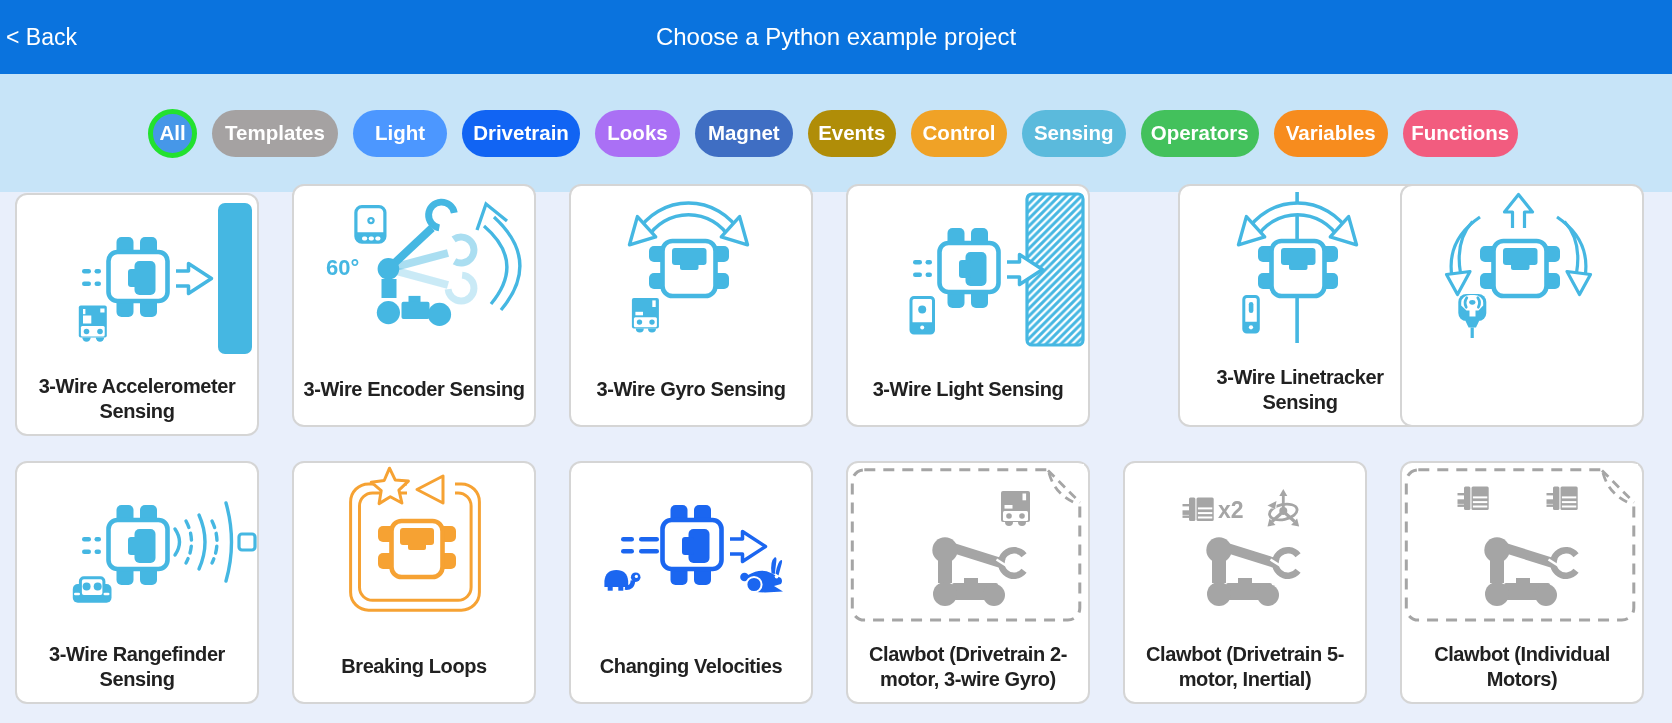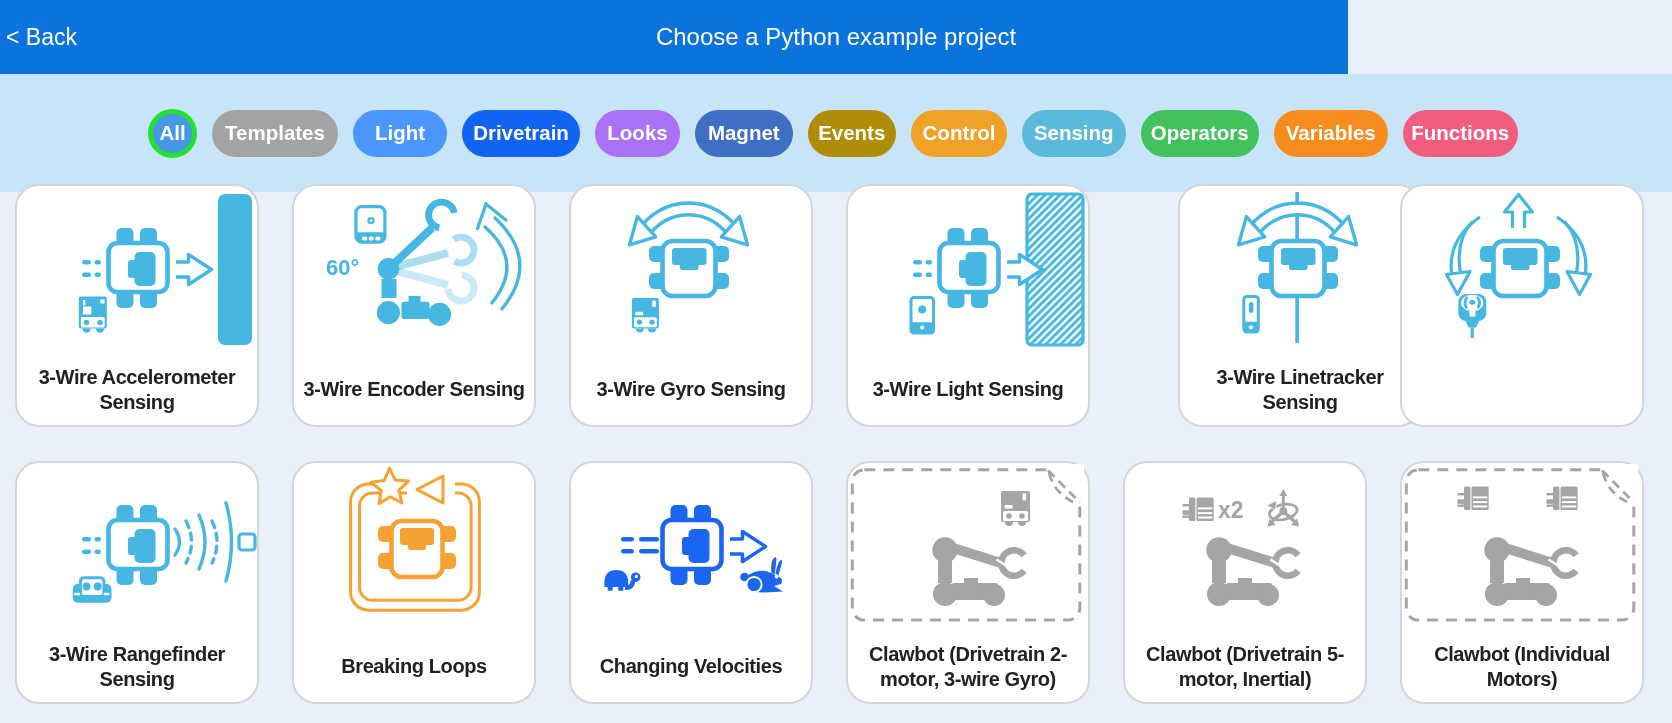--- a/index.html
+++ b/index.html
@@ -1,23 +1,23 @@
 <!DOCTYPE html>
 <html><head>
 <meta charset="utf-8">
 <style>
 * { margin:0; padding:0; box-sizing:border-box; }
 html,body { width:1672px; height:723px; overflow:hidden; font-family:"Liberation Sans", sans-serif; background:#e9effb; }
-.header { position:absolute; left:0; top:0; width:1348px; height:74px; background:#0a73de; }
+.header { position:absolute; left:0; top:0; width:1672px; height:74px; background:#0a73de; }
 .back { position:absolute; left:6px; top:0; height:74px; line-height:74px; color:#fff; font-size:23px; }
 .title { position:absolute; left:0; top:0; width:1672px; height:74px; line-height:74px; text-align:center; color:#fff; font-size:24px; }
 .filters { position:absolute; left:0; top:74px; width:1672px; height:118px; background:#c7e4f8; display:flex; align-items:center; justify-content:center; padding-right:6px; }
 .pill { height:47px; border-radius:24px; color:#fff; font-weight:bold; font-size:20.5px; display:flex; align-items:center; justify-content:center; margin:0 7.5px; }
 .all { flex:0 0 49px; width:49px; height:49px; border-radius:50%; background:#4697e8; border:5px solid #23e12f; color:#fff; font-weight:bold; font-size:20.5px; display:flex; align-items:center; justify-content:center; padding:0; margin:0 7.5px; }
-.card { position:absolute; width:244px; height:243px; background:#fff; border:2.5px solid #d5d5d5; border-radius:24px; }
+.card { position:absolute; width:244px; height:243px; background:#fff; border:2.5px solid #d5d5d5; border-radius:12px; }
 .card svg { position:absolute; left:-2.5px; top:-2.5px; }
 .ct { position:absolute; left:4px; right:4px; top:173.5px; height:60px; display:flex; align-items:center; justify-content:center; text-align:center; font-weight:bold; font-size:20px; letter-spacing:-0.4px; line-height:24.5px; color:#212121; }
 </style>
 </head>
 <body>
 <div class="header">
   <div class="back">&lt; Back</div>
   <div class="title">Choose a Python example project</div>
 </div>
 <div class="filters">
@@ -28,21 +28,21 @@
   <div class="pill" style="background:#aa70f5;width:85px">Looks</div>
   <div class="pill" style="background:#3f6ec3;width:97.5px">Magnet</div>
   <div class="pill" style="background:#b08d08;width:88.5px">Events</div>
   <div class="pill" style="background:#f0a226;width:96px">Control</div>
   <div class="pill" style="background:#5bbadc;width:103.5px">Sensing</div>
   <div class="pill" style="background:#43c15c;width:118.5px">Operators</div>
   <div class="pill" style="background:#f78c1e;width:113.5px">Variables</div>
   <div class="pill" style="background:#f25c7f;width:115.5px">Functions</div>
 </div>
 
-<div class="card" style="left:15px; top:184px;padding-left:40px;" id="c1">
+<div class="card" style="left:15px; top:193px;padding-left:40px;" id="c1">
   <svg width="244" height="173" viewBox="0 0 244 173">
     <g fill="#45b7e2">
       <rect x="203" y="10" width="34" height="151" rx="7"></rect>
       <rect x="67" y="76" width="9" height="4.4" rx="2.2"></rect>
         <rect x="79.5" y="76" width="6.5" height="4.4" rx="2.2"></rect>
       <rect x="67" y="88.5" width="9" height="4.4" rx="2.2"></rect>
         <rect x="79.5" y="88.5" width="6.5" height="4.4" rx="2.2"></rect>
       <rect x="101.5" y="44" width="17" height="20" rx="5"></rect>
         <rect x="125" y="44" width="17" height="20" rx="5"></rect>
       <rect x="101.5" y="104" width="17" height="20" rx="5"></rect>

